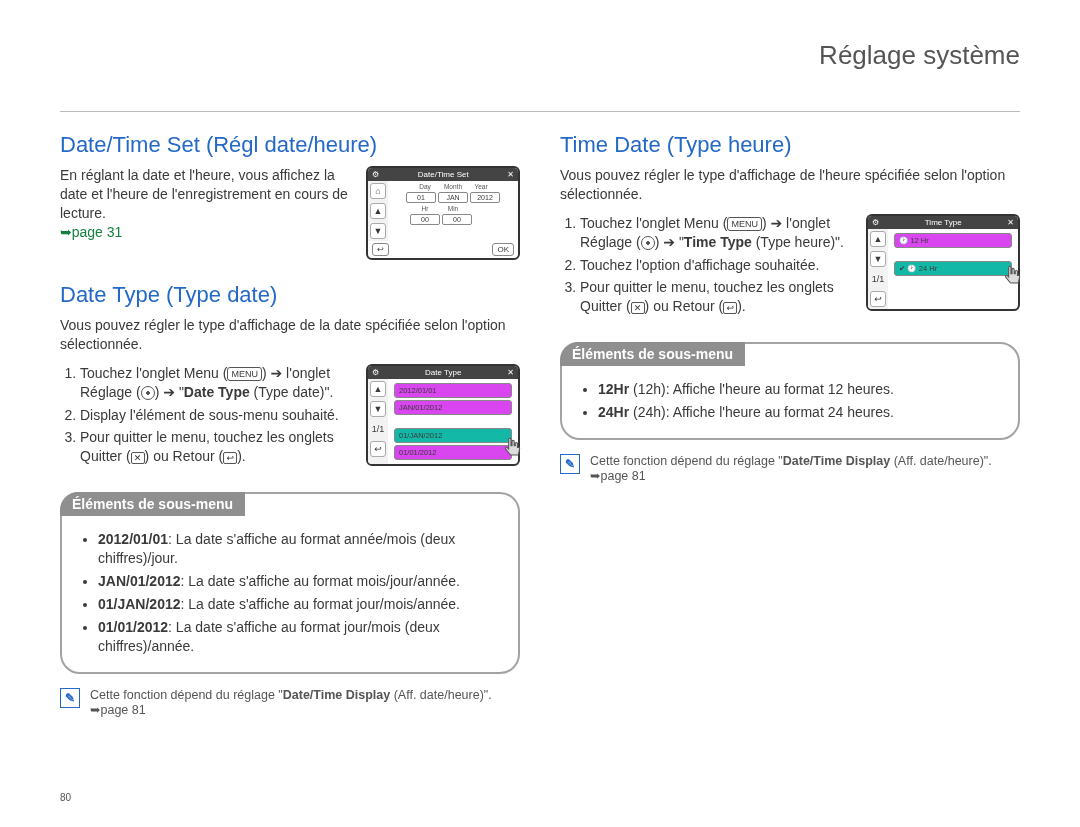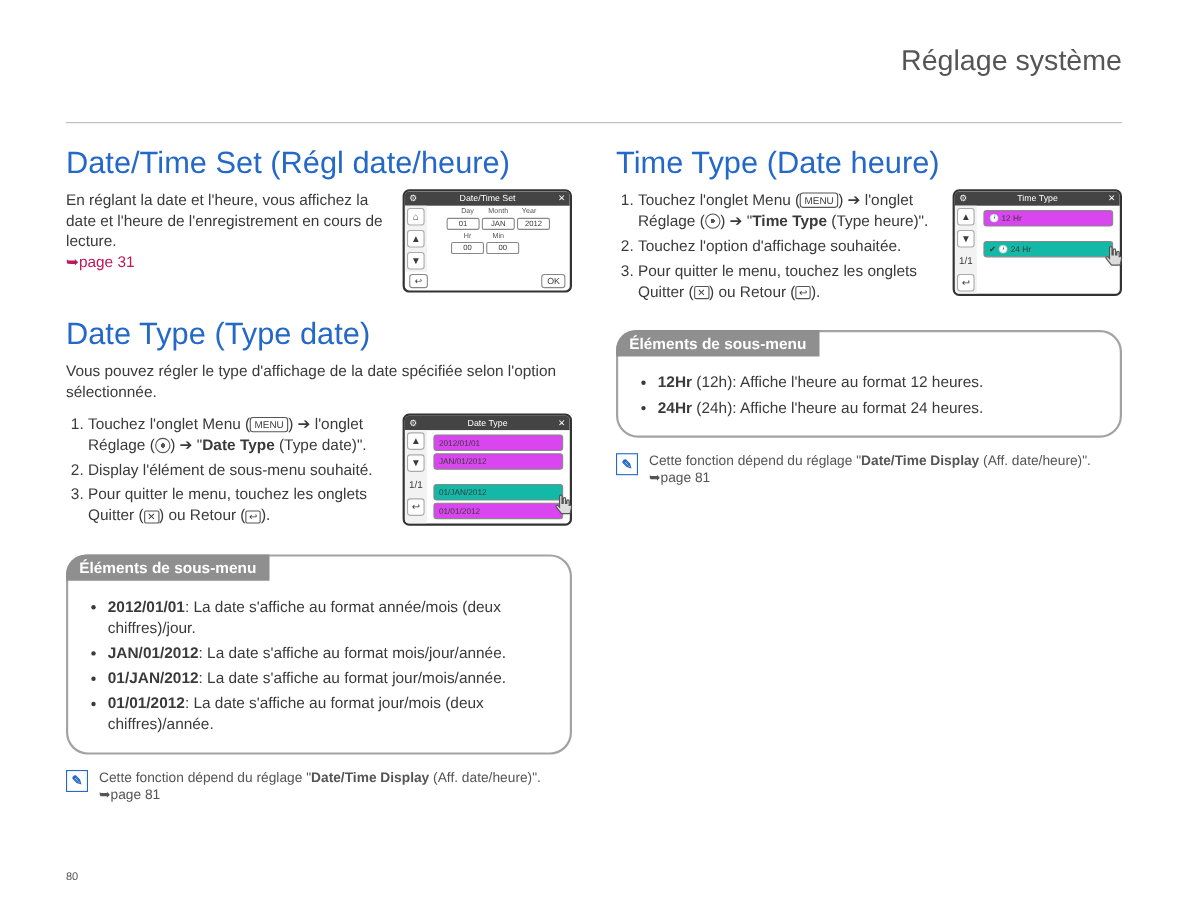--- a/index.html
+++ b/index.html
@@ -32,28 +32,28 @@
   .columns {
     display: flex;
     gap: 40px;
   }
   .col {
     flex: 1;
     min-width: 0;
   }
   h2.section {
     color: #2468c8;
-    font-size: 28px;
+    font-size: 22px;
     font-weight: 400;
     margin: 14px 0 8px 0;
   }
   p { margin: 4px 0 10px 0; line-height: 1.35; }
   ol { margin: 4px 0 10px 20px; padding: 0; }
   ol li { margin: 4px 0; line-height: 1.35; }
-  .ref { color: #be185d; }
+  .ref { color: #15803d; }
   .inline-icon {
     display: inline-block;
     border: 1px solid #555;
     border-radius: 3px;
     padding: 0 3px;
     font-size: 9px;
     vertical-align: middle;
     line-height: 12px;
     background: #fff;
   }
@@ -271,21 +271,22 @@
         </div>
       </div>
 
       <div class="note-row">
         <div class="note-ico">✎</div>
         <div><span>Cette fonction dépend du réglage "</span><b>Date/Time Display</b><span> (Aff. date/heure)". ➥page 81</span></div>
       </div>
     </div>
 
     <div class="col">
-      <h2 class="section">Time Type (Date heure)</h2>
+      <h2 class="section">Time Date (Type heure)</h2>
+      <p>Vous pouvez régler le type d'affichage de l'heure spécifiée selon l'option sélectionnée.</p>
 
       <div class="clearfix">
         <div class="screen-wrap">
           <div class="screen">
             <div class="titlebar">
               <span>⚙</span>
               <span>Time Type</span>
               <span>✕</span>
             </div>
             <div class="body">

